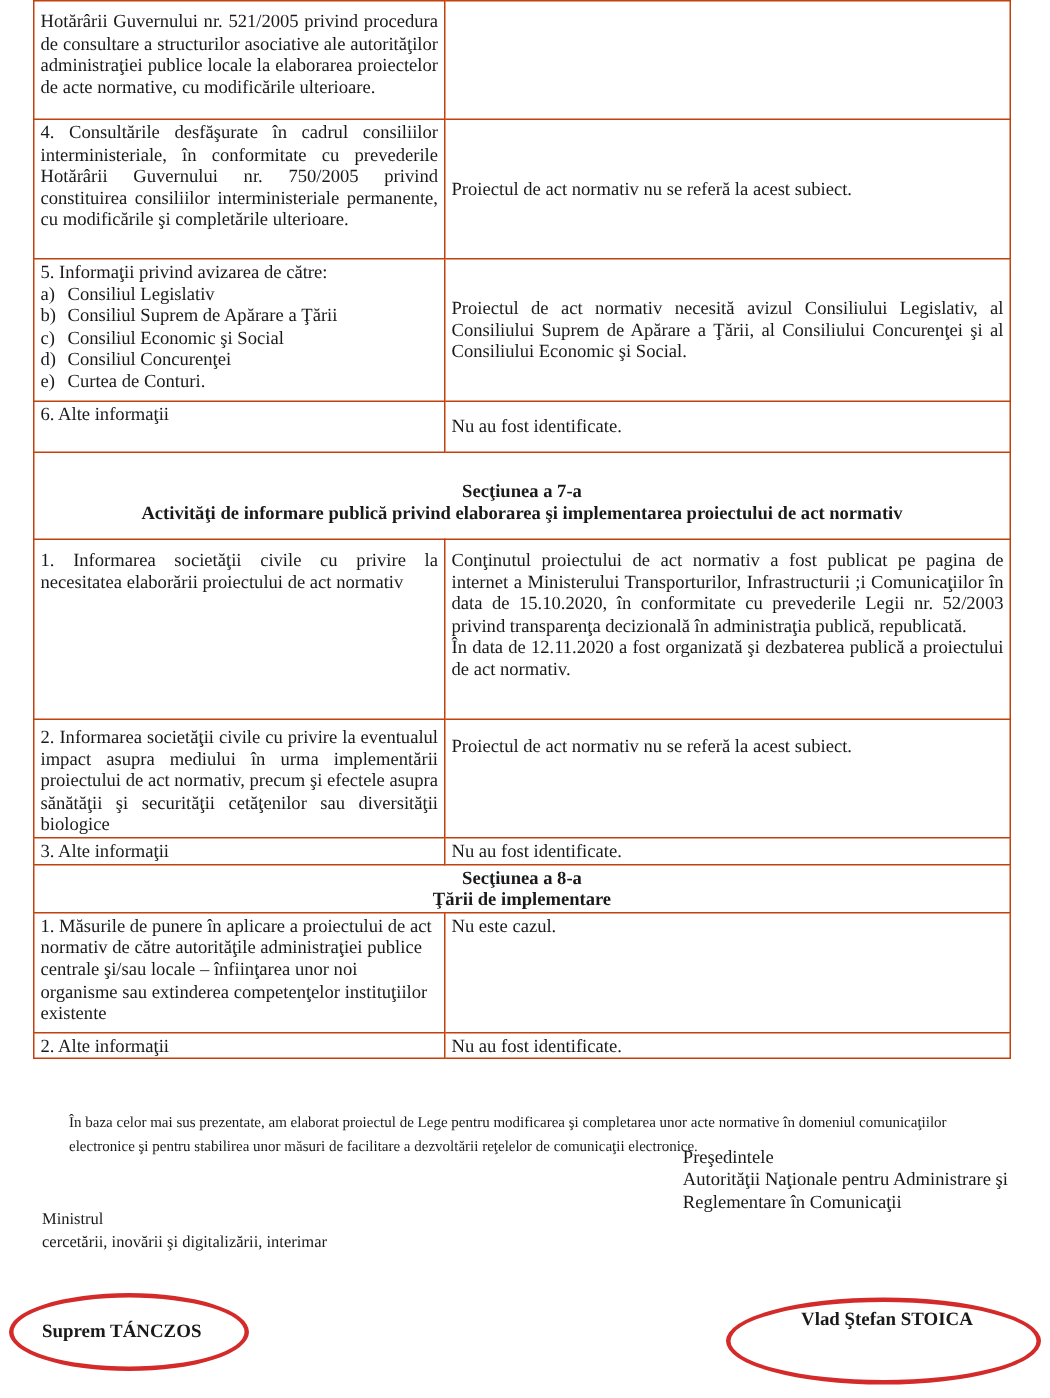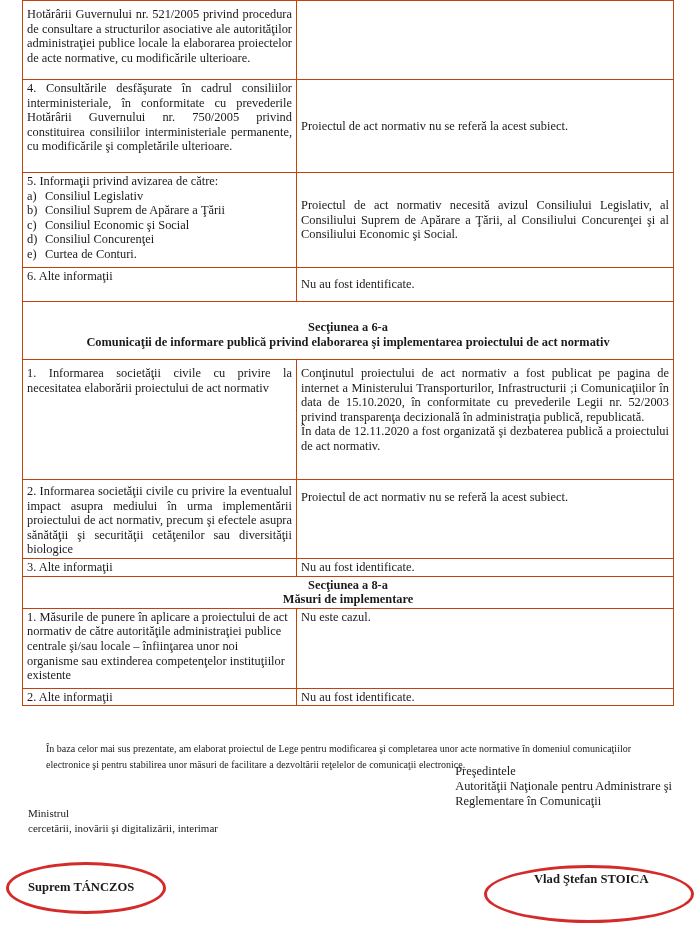--- a/index.html
+++ b/index.html
@@ -79,43 +79,43 @@
       </ul>
     </td>
     <td class="right vmid">Proiectul de act normativ necesită avizul Consiliului Legislativ, al Consiliului Suprem de Apărare a Ţării, al Consiliului Concurenţei şi al Consiliului Economic şi Social.</td>
   </tr>
   <tr style="height:34px;">
     <td class="left">6. Alte informaţii</td>
     <td class="right vmid">Nu au fost identificate.</td>
   </tr>
   <tr style="height:58px;">
     <td colspan="2" class="section vmid" style="padding-top:14px;">
-      <div>Secţiunea a 6-a</div>
-      <div>Comunicaţii de informare publică privind elaborarea şi implementarea proiectului de act normativ</div>
+      <div>Secţiunea a 7-a</div>
+      <div>Activităţi de informare publică privind elaborarea şi implementarea proiectului de act normativ</div>
     </td>
   </tr>
   <tr style="height:120px;">
     <td class="left" style="padding-top:6px;">1. Informarea societăţii civile cu privire la necesitatea elaborării proiectului de act normativ</td>
     <td class="right" style="padding-top:6px;">
       <div>Conţinutul proiectului de act normativ a fost publicat pe pagina de internet a Ministerului Transporturilor, Infrastructurii ;i Comunicaţiilor în data de 15.10.2020, în conformitate cu prevederile Legii nr. 52/2003 privind transparenţa decizională în administraţia publică, republicată.</div>
       <div>În data de 12.11.2020 a fost organizată şi dezbaterea publică a proiectului de act normativ.</div>
     </td>
   </tr>
   <tr style="height:76px;">
     <td class="left" style="padding-top:4px;">2. Informarea societăţii civile cu privire la eventualul impact asupra mediului în urma implementării proiectului de act normativ, precum şi efectele asupra sănătăţii şi securităţii cetăţenilor sau diversităţii biologice</td>
     <td class="right" style="padding-top:10px;">Proiectul de act normativ nu se referă la acest subiect.</td>
   </tr>
   <tr style="height:16px;">
     <td class="left">3. Alte informaţii</td>
     <td class="right">Nu au fost identificate.</td>
   </tr>
   <tr style="height:32px;">
     <td colspan="2" class="section" style="padding-top:1px;padding-bottom:1px;">
       <div>Secţiunea a 8-a</div>
-      <div>Măsuri de implementare</div>
+      <div>Ţării de implementare</div>
     </td>
   </tr>
   <tr style="height:80px;">
     <td class="left" style="text-align:left;">1. Măsurile de punere în aplicare a proiectului de act normativ de către autorităţile administraţiei publice centrale şi/sau locale – înfiinţarea unor noi organisme sau extinderea competenţelor instituţiilor existente</td>
     <td class="right">Nu este cazul.</td>
   </tr>
   <tr style="height:16px;">
     <td class="left">2. Alte informaţii</td>
     <td class="right">Nu au fost identificate.</td>
   </tr>

